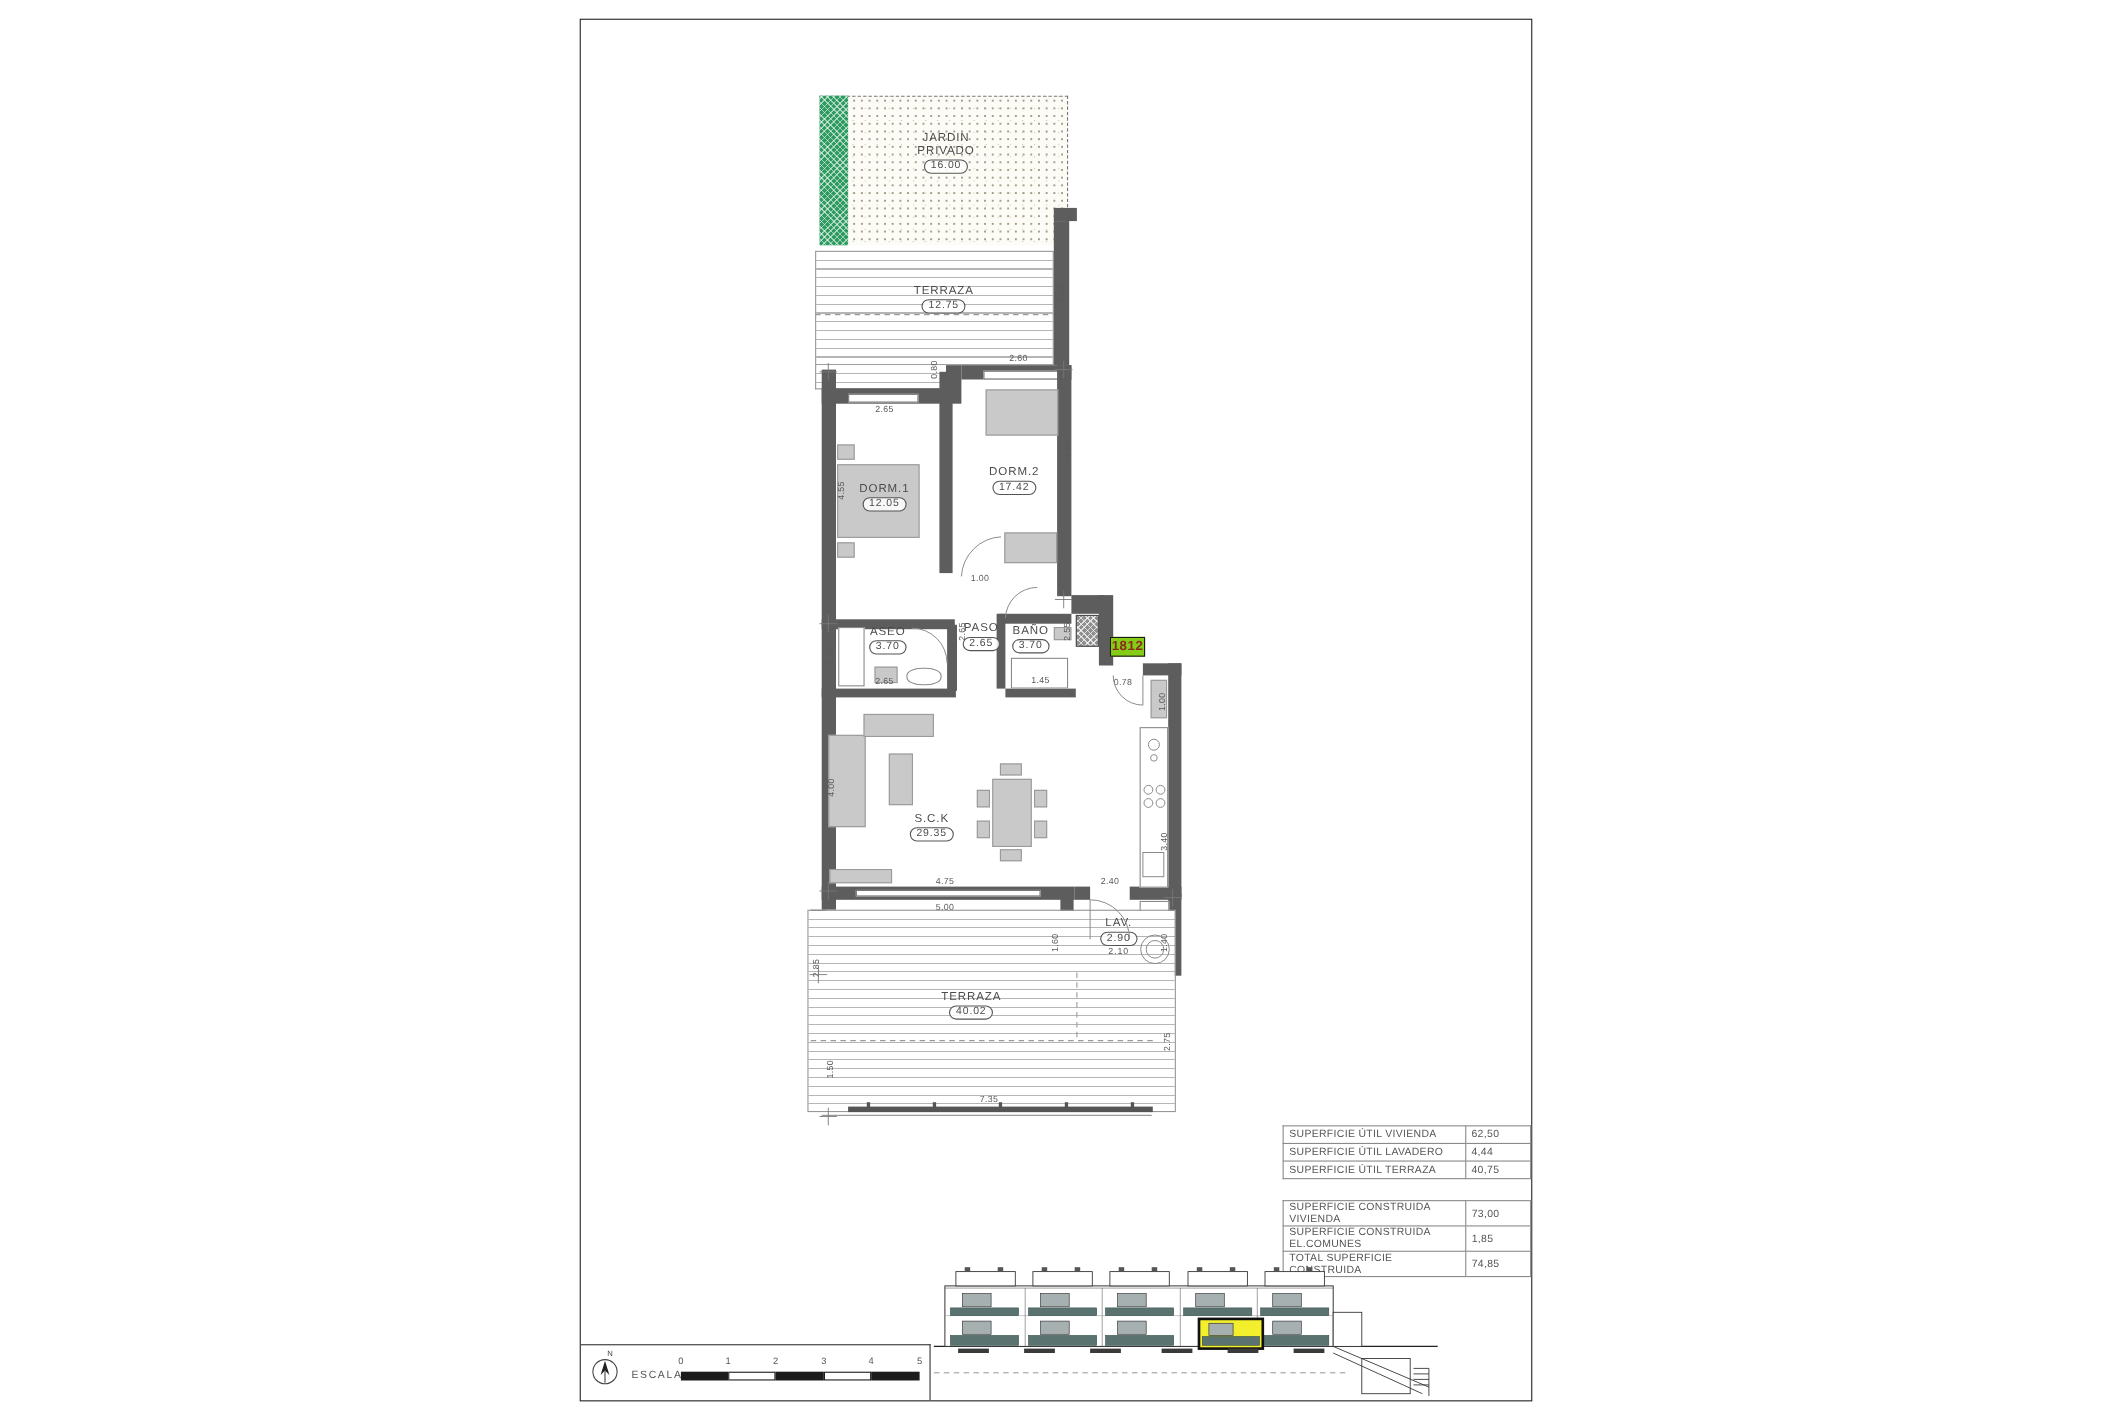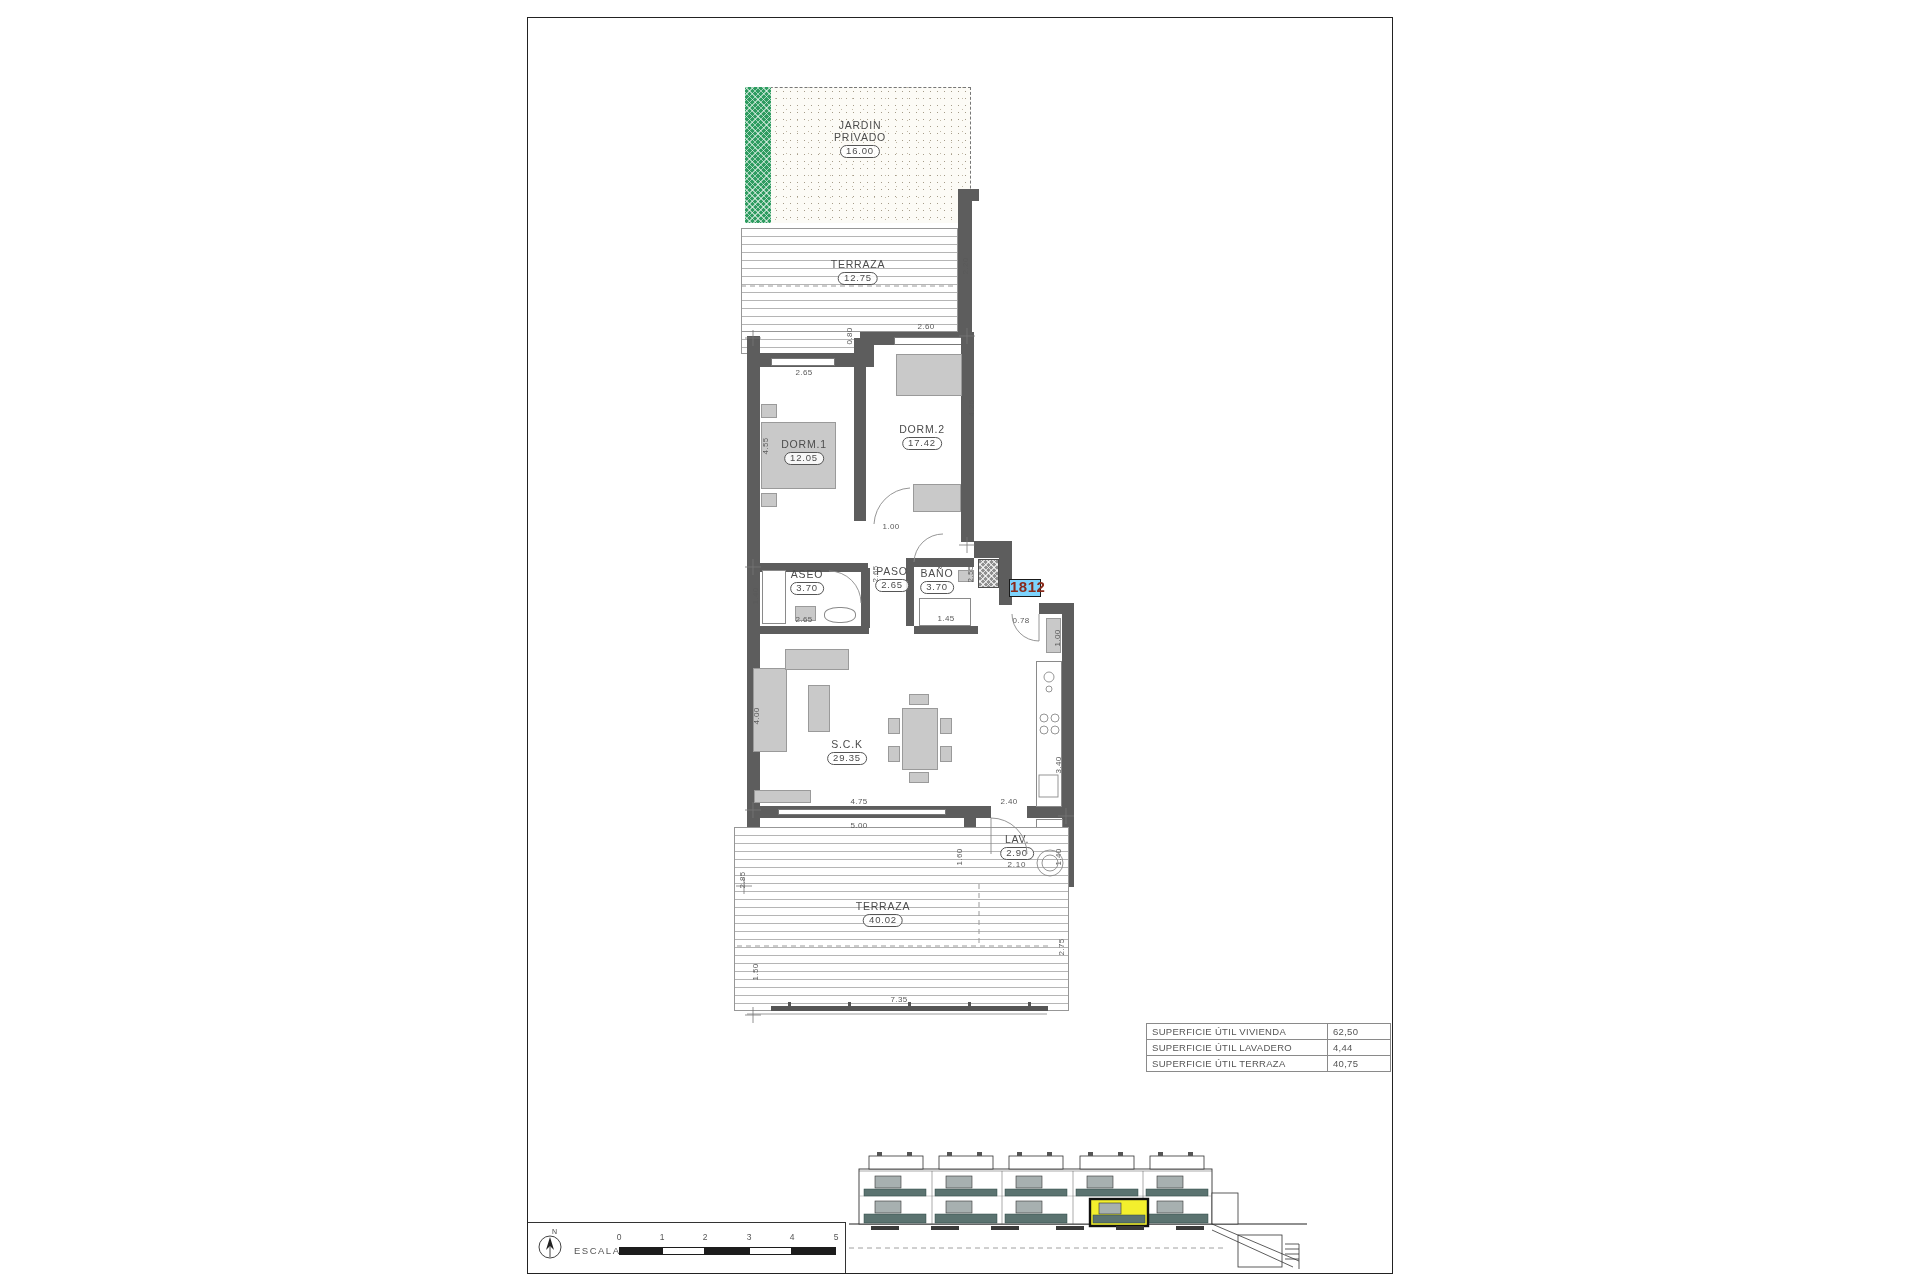--- a/index.html
+++ b/index.html
@@ -33,24 +33,24 @@
   .furn{position:absolute;background:#c9c9c9;border:1px solid #9a9a9a;box-sizing:border-box;}
   .fixture{position:absolute;background:#fff;border:1px solid #8a8a8a;box-sizing:border-box;}
   
   .room-label{position:absolute;transform:translateX(-50%);text-align:center;color:#4c4c4c;
               font-size:10.5px;letter-spacing:0.8px;line-height:1.15;white-space:nowrap;}
   .area-box{display:inline-block;border:1px solid #555;border-radius:7px;padding:0 5px;
             font-size:9.5px;margin-top:2px;color:#4c4c4c;background:rgba(255,255,255,.85);}
   .dim{position:absolute;font-size:8px;color:#5a5a5a;transform:translate(-50%,-50%);
        white-space:nowrap;letter-spacing:.3px;}
   .dim.v{transform:translate(-50%,-50%) rotate(-90deg);}
-  .unit-tag{position:absolute;background:#7dd3fc;border:1.3px solid #1a1a1a;color:#8a2a1a;
-            font-size:15px;font-weight:bold;text-align:center;line-height:14px;letter-spacing:.5px;}
-  
-  .sumtable{position:absolute;border-collapse:collapse;font-size:9.5px;color:#555;letter-spacing:.3px;}
+  .unit-tag{position:absolute;background:#84cc16;border:1.3px solid #1a1a1a;color:#8a2a1a;
+            font-size:12px;font-weight:bold;text-align:center;line-height:14px;letter-spacing:.5px;}
+  
+  .sumtable{position:absolute;border-collapse:collapse;font-size:9.5px;color:#555;letter-spacing:.3px;margin-left:20px;}
   .sumtable td{border:1px solid #8a8a8a;height:15px;padding:0 5px;}
   .sumtable td.lab{width:170px;text-align:left;}
   .sumtable td.val{width:52px;text-align:left;}
   
   .scalebox{position:absolute;left:0;top:1204px;width:318px;height:51px;
             border-top:1px solid #333;border-right:1px solid #333;box-sizing:border-box;}
   .seg{position:absolute;height:8px;top:24px;box-sizing:border-box;}
   .seg.b{background:#1c1c1c;}
   .seg.w{background:#fff;border:1px solid #1c1c1c;}
   .ticknum{position:absolute;top:9px;font-size:8.5px;color:#555;transform:translateX(-50%);}
@@ -256,20 +256,36 @@
     <tr>
       <td class="lab">SUPERFICIE ÚTIL LAVADERO</td>
       <td class="val">4,44</td>
           </tr>
     <tr>
       <td class="lab">SUPERFICIE ÚTIL TERRAZA</td>
       <td class="val">40,75</td>
           </tr>
   </tbody>
       </table>
+  <table class="sumtable" style="left:618px;top:1073px">
+    <tbody>
+          <tr>
+      <td class="lab">SUPERFICIE CONSTRUIDA VIVIENDA</td>
+      <td class="val">73,00</td>
+          </tr>
+    <tr>
+      <td class="lab">SUPERFICIE CONSTRUIDA EL.COMUNES</td>
+      <td class="val">1,85</td>
+          </tr>
+    <tr>
+      <td class="lab">TOTAL SUPERFICIE CONSTRUIDA</td>
+      <td class="val">74,85</td>
+          </tr>
+  </tbody>
+      </table>
 
   <svg class="abs" style="left:313px;top:1131px" width="490" height="124" viewBox="0 0 490 124">
     <line x1="8" y1="75" x2="466" y2="75" stroke="#222" stroke-width="1.2"></line>
     <line x1="8" y1="99" x2="385" y2="99" stroke="#888" stroke-width="0.8" stroke-dasharray="5 4"></line>
     <rect x="18" y="20" width="353" height="55" fill="#fff" stroke="#333" stroke-width="0.9"></rect>
     <line x1="18" y1="22" x2="371" y2="22" stroke="#555" stroke-width="0.5"></line>
     <line x1="18" y1="47" x2="371" y2="47" stroke="#999" stroke-width="0.5"></line>
     <g fill="#fff" stroke="#333" stroke-width="0.8">
       <rect x="28" y="7" width="54" height="13"></rect>
           <rect x="98" y="7" width="54" height="13"></rect>

